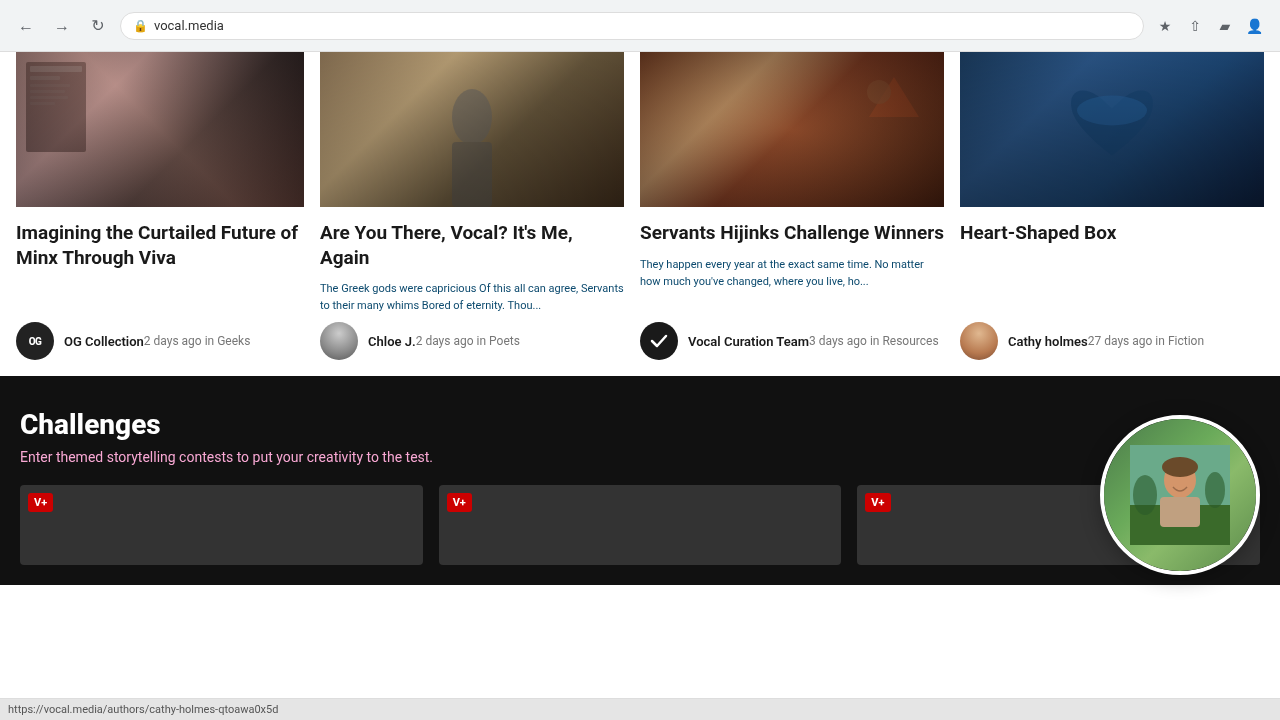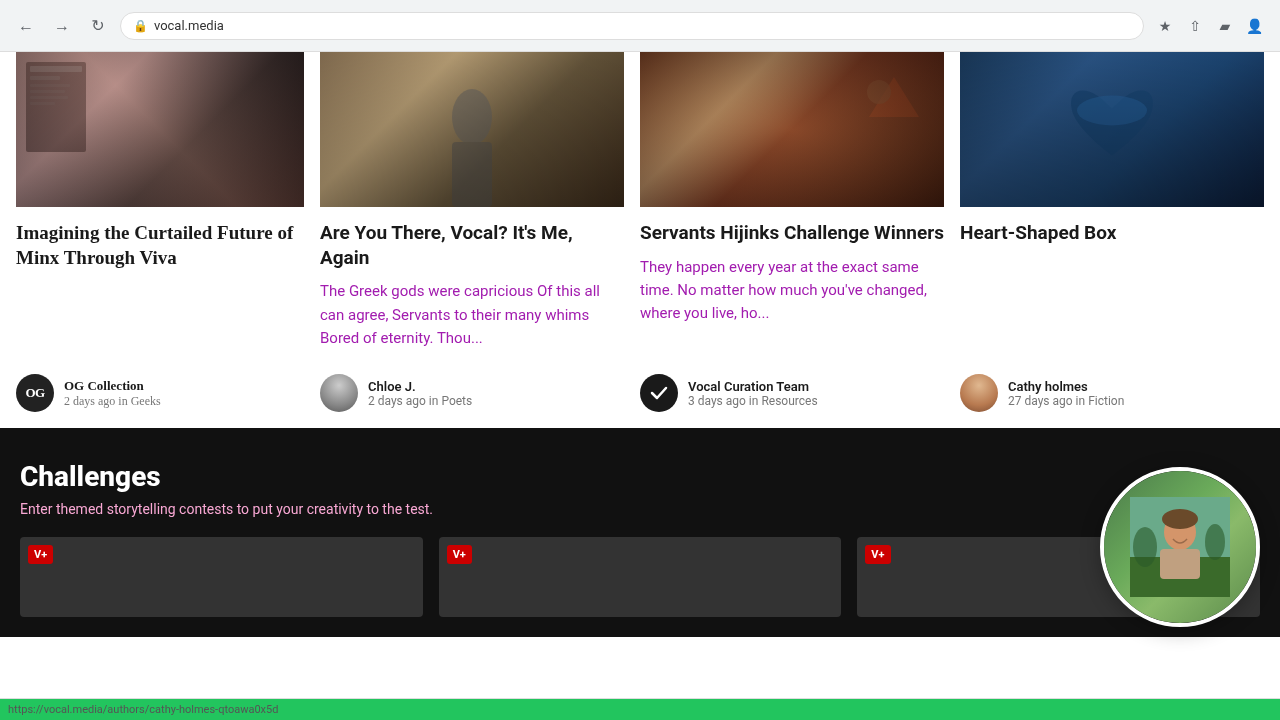--- a/index.html
+++ b/index.html
@@ -68,21 +68,21 @@
       padding: 0;
       background: #fff;
     }
 
     .article-card {
       display: flex;
       flex-direction: column;
       padding: 0 16px 16px 0;
       cursor: pointer;
     }
-    .article-card:first-child { padding-left: 16px; font-family: Liberation Serif, serif; }
+    .article-card:first-child { padding-left: 16px; }
 
     
     .img-placeholder {
       width: 100%;
       height: 155px;
       margin-bottom: 14px;
       position: relative;
       overflow: hidden;
     }
 
@@ -128,41 +128,41 @@
 
     .article-title {
       font-size: 19px;
       font-weight: 700;
       line-height: 1.3;
       color: #1a1a1a;
       margin-bottom: 10px;
     }
 
     .article-excerpt {
-      font-size: 15px;
+      font-size: 11px;
       line-height: 1.55;
-      color: #a21caf;
-      margin-bottom: 24px;
+      color: #0c4a6e;
+      margin-bottom: 8px;
       flex: 1;
       overflow: hidden;
       display: -webkit-box;
       -webkit-line-clamp: 3;
       -webkit-box-orient: vertical;
     }
 
     .article-meta {
       display: flex;
       align-items: center;
       gap: 10px;
       margin-top: auto;
     }
 
     .author-info {
       display: flex;
-      flex-direction: column;
+      flex-direction: row;
     }
     .author-name {
       font-size: 13px;
       font-weight: 600;
       color: #1a1a1a;
     }
     .article-date-category {
       font-size: 12px;
       color: #777;
     }
@@ -229,21 +229,21 @@
       font-size: 40px;
     }
 
     
     .status-bar {
       position: fixed;
       bottom: 0;
       left: 0;
       right: 0;
       height: 22px;
-      background: #22c55e;
+      background: #e5e5e5;
       border-top: 1px solid #ddd;
       display: flex;
       align-items: center;
       padding: 0 8px;
       font-size: 11px;
       color: #555;
     }
 
     
     .checkmark-circle {
@@ -256,21 +256,21 @@
     }
 
     
     .og-avatar {
       width: 38px;
       height: 38px;
       border-radius: 50%;
       background: #222;
       display: flex; align-items: center; justify-content: center;
       flex-shrink: 0;
-      font-size: 13px;
+      font-size: 10px;
       font-weight: 800;
       color: #fff;
       letter-spacing: -0.5px;
     }
 
     .chloe-avatar {
       width: 38px;
       height: 38px;
       border-radius: 50%;
       background: #999;

